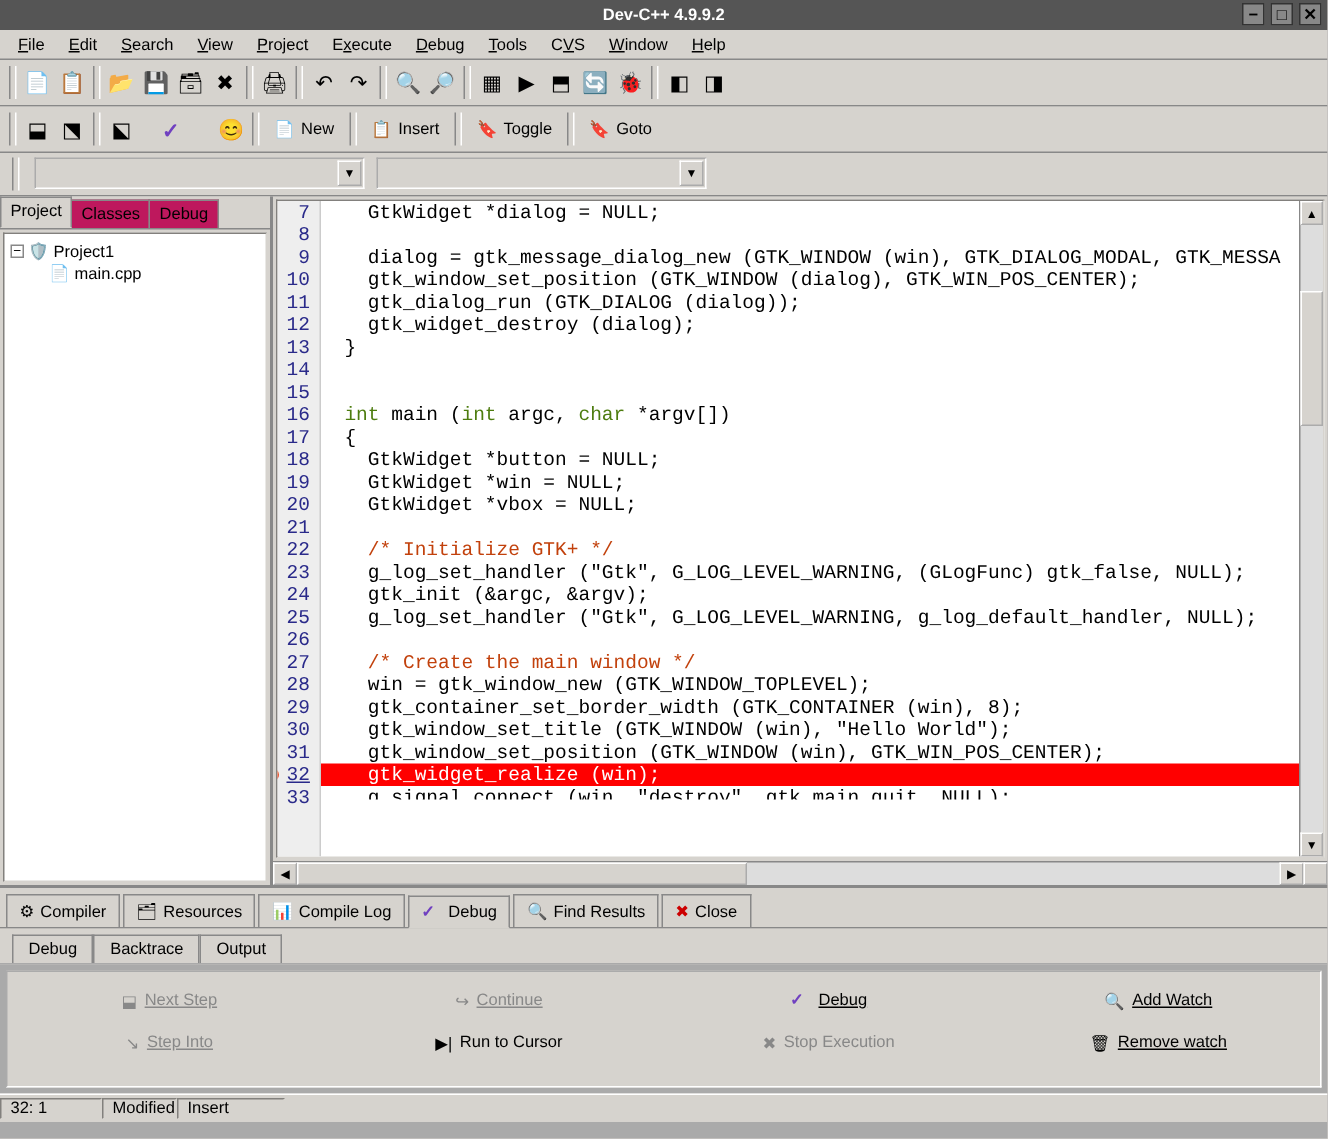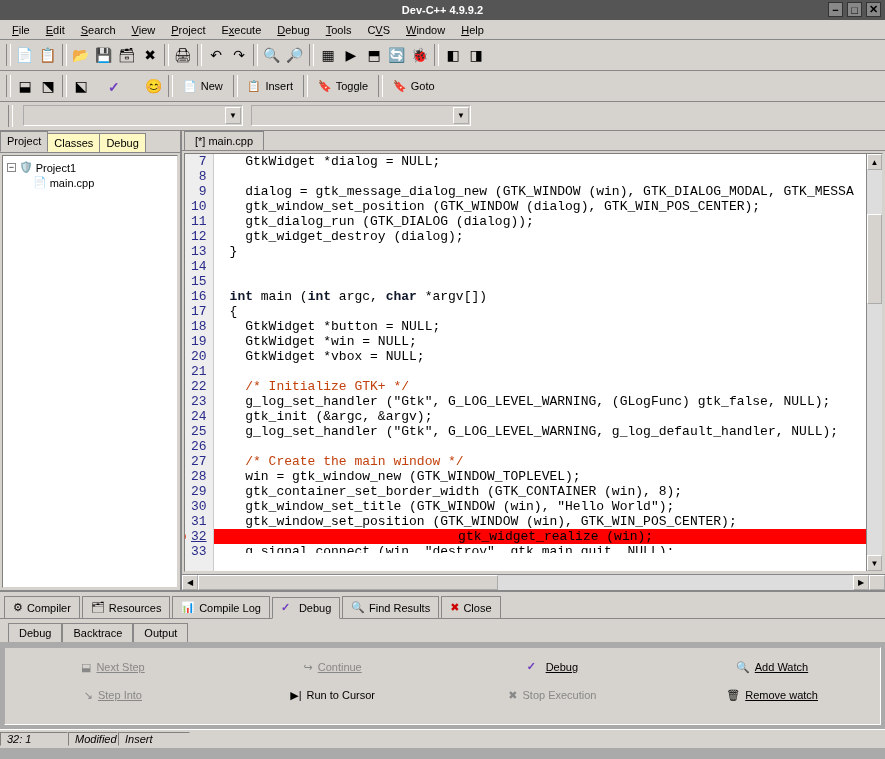--- a/index.html
+++ b/index.html
@@ -13,55 +13,55 @@
 .toolbar { background: #d6d3ce; padding: 4px; border-bottom: 1px solid #888; display: flex; align-items: center; gap: 1px; }
 .toolbar-sep { width: 5px; height: 22px; border-left: 1px solid #888; border-right: 1px solid #fff; margin: 0 2px; }
 .tool-btn { width: 22px; height: 22px; border: 1px solid transparent; display: inline-flex; align-items: center; justify-content: center; font-size: 14px; }
 .tool-btn-wide { height: 22px; border: 1px solid transparent; display: inline-flex; align-items: center; padding: 0 6px; gap: 4px; }
 .combo-row { background: #d6d3ce; padding: 3px 6px; display: flex; gap: 8px; border-bottom: 1px solid #888; }
 .combo { background: #d6d3ce; border: 1px inset #fff; height: 21px; display: flex; align-items: center; }
 .combo .arrow { width: 16px; height: 17px; background: #d6d3ce; border: 1px outset #fff; margin:1px; display: flex; align-items:center; justify-content:center; font-size:8px; }
 .main-area { display: flex; height: 459px; background: #d6d3ce; }
 .left-panel { width: 182px; border-right: 2px solid #888; display: flex; flex-direction: column; }
 .left-tabs { display: flex; background: #d6d3ce; border-bottom: 1px solid #888; }
-.ltab { padding: 3px 6px; border: 1px solid #888; border-bottom: none; background: #fef9c3; margin-right: -1px; margin-top: 2px; font-size: 11px; }
+.ltab { padding: 3px 6px; border: 1px solid #888; border-bottom: none; background: #be185d; margin-right: -1px; margin-top: 2px; font-size: 11px; }
 .ltab.active { background: #d6d3ce; margin-top: 0; border-bottom: 1px solid #d6d3ce; position: relative; z-index: 1; }
 .tree { flex: 1; background: #fff; border: 1px inset #d6d3ce; margin: 2px; padding: 4px; }
 .tree-row { padding: 1px 0; display: flex; align-items: center; gap: 3px; }
 .tree-minus { width: 9px; height: 9px; border: 1px solid #888; display: inline-flex; align-items: center; justify-content: center; font-size: 9px; line-height: 1; }
 .editor-panel { flex: 1; display: flex; flex-direction: column; }
 .editor-tabs { display: flex; background: #d6d3ce; border-bottom: 1px solid #888; padding-left: 2px; }
 .etab { padding: 3px 10px; border: 1px solid #888; border-bottom: none; background: #d6d3ce; font-size: 11px; }
 .editor-wrap { flex: 1; display: flex; border: 1px inset #d6d3ce; margin: 2px; background: #fff; overflow: hidden; position: relative; }
 .gutter { background: #eee; color: #2a2a8a; font-family: "Courier New", monospace; font-size: 13px; text-align: right; padding: 0 6px; border-right: 1px solid #ccc; user-select: none; }
 .gutter .ln { height: 15px; line-height: 15px; position: relative; }
 .code { flex: 1; font-family: "Courier New", monospace; font-size: 13px; white-space: pre; overflow: hidden; }
 .code .cl { height: 15px; line-height: 15px; padding-left: 16px; }
-.kw { color: #0f172a; font-weight: bold; }
+.kw { color: #4d7c0f; font-weight: normal; }
 .cm { color: #c2410c; }
-.hl { background: #ff0000; color: #000000; text-align: center; }
+.hl { background: #ff0000; color: #ffffff; }
 .vscroll { width: 16px; background: #ddd; border-left: 1px solid #888; position: relative; }
 .vscroll .arrow { height: 16px; background: #d6d3ce; border: 1px outset #fff; display:flex; align-items:center; justify-content:center; font-size:8px; }
 .vscroll .thumb { position: absolute; left: 0; right: 0; background: #d6d3ce; border: 1px outset #fff; }
 .hscroll { height: 16px; background: #ddd; border-top: 1px solid #888; display: flex; }
 .hscroll .arrow { width: 16px; background: #d6d3ce; border: 1px outset #fff; display:flex; align-items:center; justify-content:center; font-size:8px; }
 .hscroll .thumb { background: #d6d3ce; border: 1px outset #fff; }
 .bp-dot { width: 9px; height: 9px; border-radius: 50%; background: radial-gradient(circle at 30% 30%, #ff8, #d00); position: absolute; left: -14px; top: 3px; }
 .bottom-tabs-1 { display: flex; background: #d6d3ce; border-top: 2px solid #888; border-bottom: 1px solid #888; padding: 4px 4px 0 4px; }
 .btab { padding: 3px 8px; border: 1px solid #888; border-bottom: none; background: #d6d3ce; margin-right: 2px; display: flex; align-items: center; gap: 4px; font-size: 11px; }
 .btab.active { background: #d6d3ce; border-bottom: 1px solid #d6d3ce; position: relative; top: 1px; }
 .bottom-tabs-2 { display: flex; background: #d6d3ce; padding: 4px 4px 0 8px; border-bottom: 1px solid #aaa; }
 .btab2 { padding: 3px 10px; border: 1px solid #888; border-bottom: none; background: #d6d3ce; margin-right: 0px; font-size: 11px; }
 .btab2.active { background: #d6d3ce; position: relative; }
 .debug-panel { background: #d6d3ce; padding: 8px; height: 78px; border: 1px inset #fff; margin: 4px; }
 .debug-grid { display: grid; grid-template-columns: repeat(4, 1fr); gap: 6px 20px; }
 .debug-btn { height: 22px; display: flex; align-items: center; justify-content: center; gap: 5px; }
 .debug-btn.disabled { color: #888; }
 .statusbar { background: #d6d3ce; border-top: 1px solid #fff; height: 19px; display: flex; align-items: center; font-size: 11px; }
-.statusbar .cell { border: 1px inset #d6d3ce; padding: 1px 6px; height: 14px; display: flex; align-items: center; font-style: italic; }
+.statusbar .cell { border: 1px inset #d6d3ce; padding: 1px 6px; height: 14px; display: flex; align-items: center; }
 .ico { display: inline-block; width: 14px; height: 14px; }
 .ico-check::before { content: "✓"; color: #7040c0; font-weight: bold; }
 .under { text-decoration: underline; }
 </style>
 </head>
 <body>
 
 <div class="titlebar">
   <span>Dev-C++ 4.9.9.2</span>
   <div class="titlebar-icons">
@@ -162,23 +162,20 @@
         <span>Project1</span>
       </div>
       <div class="tree-row" style="padding-left:26px">
         <span>📄</span>
         <span>main.cpp</span>
       </div>
     </div>
   </div>
 
   <div class="editor-panel">
-    <div class="editor-tabs">
-      <div class="etab">[*] main.cpp</div>
-    </div>
     <div class="editor-wrap">
       <div class="gutter" id="gutter">
           <div class="ln">7</div>
           <div class="ln">8</div>
           <div class="ln">9</div>
           <div class="ln">10</div>
           <div class="ln">11</div>
           <div class="ln">12</div>
           <div class="ln">13</div>
           <div class="ln">14</div>

